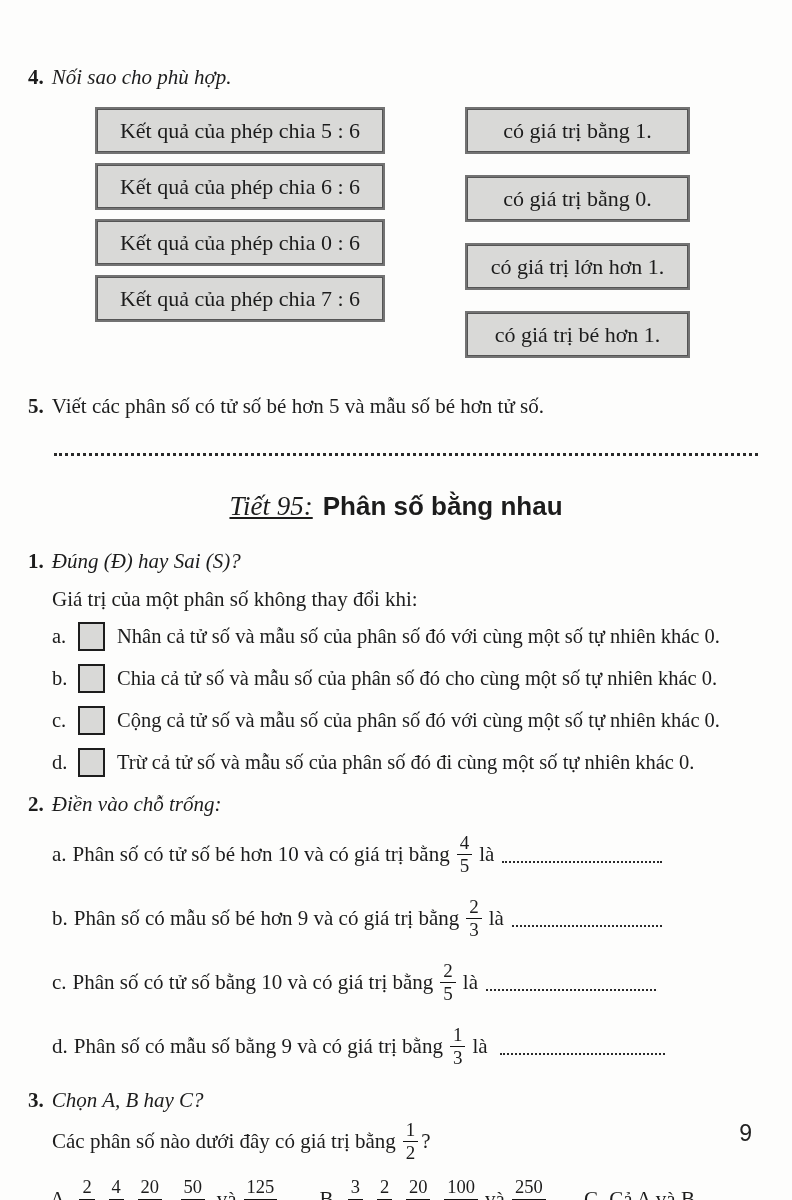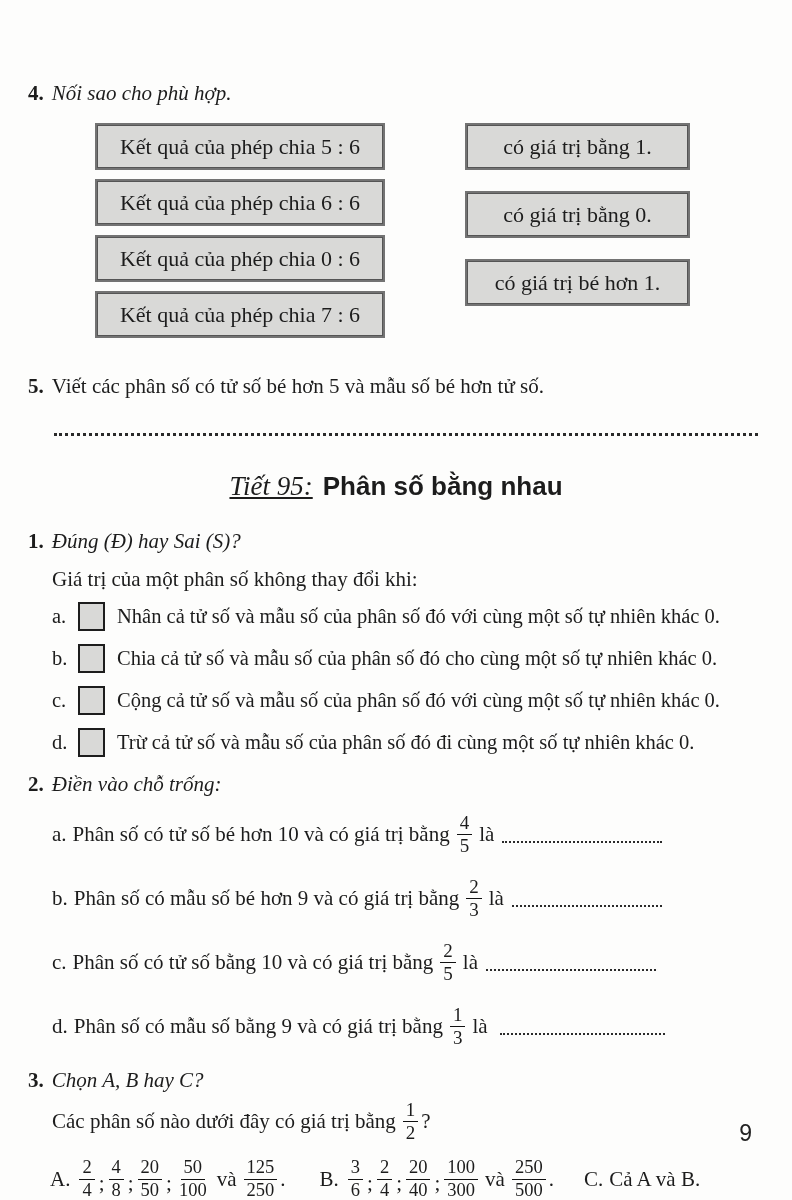--- a/index.html
+++ b/index.html
@@ -1,21 +1,21 @@
 <!DOCTYPE html>
 <html lang="vi"><head>
 <meta charset="utf-8">
 <style>
   html,body{margin:0;padding:0;background:#e8e8e8;}
   .page{
     position:relative;
     width:792px;height:1200px;
     background:#fdfdfc;
     box-sizing:border-box;
-    padding:80px 28px 0 28px;
+    padding:64px 28px 0 28px;
     font-family:"Liberation Serif", serif;
     font-size:21px;
     color:#1c1c1c;
     overflow:hidden;
   }
   
   .ex-head{margin:0 0 12px 0;line-height:1.3;}
   .ex-num{font-weight:bold;margin-right:8px;}
   .ex-title-italic{font-style:italic;}
   .ex-title-roman{font-style:normal;}
@@ -114,20 +114,21 @@
   <div class="match-grid">
     <div class="match-col left">
       <div class="match-box">Kết quả của phép chia 5 : 6</div>
       <div class="match-box">Kết quả của phép chia 6 : 6</div>
       <div class="match-box">Kết quả của phép chia 0 : 6</div>
       <div class="match-box">Kết quả của phép chia 7 : 6</div>
     </div>
     <div class="match-col right">
       <div class="match-box">có giá trị bằng 1.</div>
       <div class="match-box">có giá trị bằng 0.</div>
+      <div class="match-box">có giá trị lớn hơn 1.</div>
       <div class="match-box">có giá trị bé hơn 1.</div>
     </div>
   </div>
 
   <div class="ex-head">
     <span class="ex-num">5.</span><span class="ex-title-roman">Viết các phân số có tử số bé hơn 5 và mẫu số bé hơn tử số.</span>
   </div>
   <div class="dotline"></div>
 
   <div class="lesson-title">

